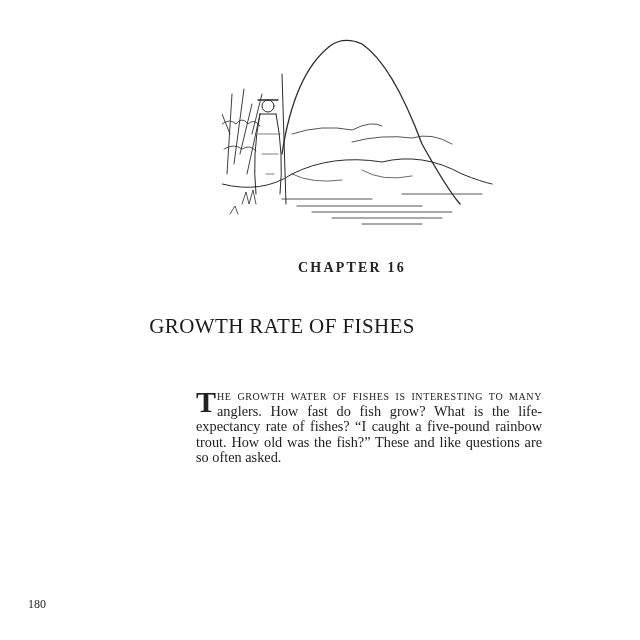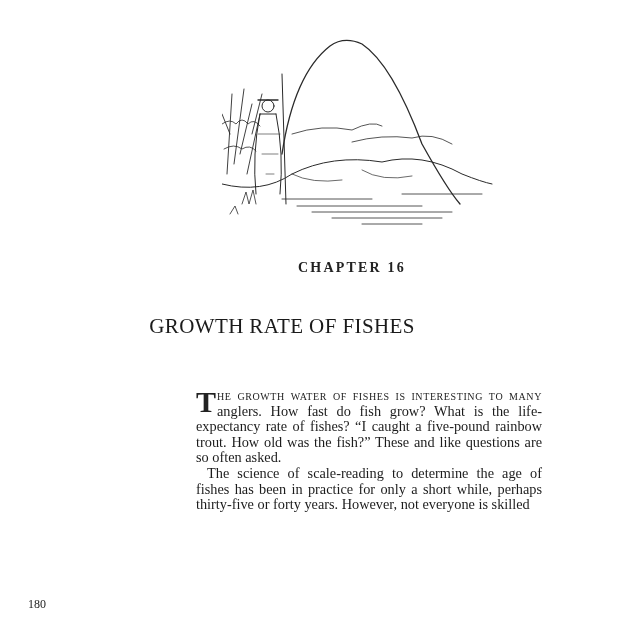--- a/index.html
+++ b/index.html
@@ -49,16 +49,15 @@
       <path d="M20 170 l4 -12 l3 12 l4 -14 l3 14 M8 180 l5 -8 l3 8" stroke-width="0.8"></path>
     </g>
   </svg>
 </div>
 
 <div class="chapter-label">CHAPTER 16</div>
 <div class="chapter-title">GROWTH RATE OF FISHES</div>
 
 <div class="body-text">
   <p><span class="dropcap">T</span><span class="smallcaps">he growth water of fishes is interesting to many</span><span> anglers. How fast do fish grow? What is the life-expectancy rate of fishes? “I caught a five-pound rainbow trout. How old was the fish?” These and like questions are so often asked.</span></p>
-  <p class="indent">The science of scale-reading to determine the age of fishes has been in practice for only a short while, perhaps thirty-five or forty years. However, not everyone is skilled</p>
 </div>
 
 <div class="page-number">180</div>
 
 </body></html>

